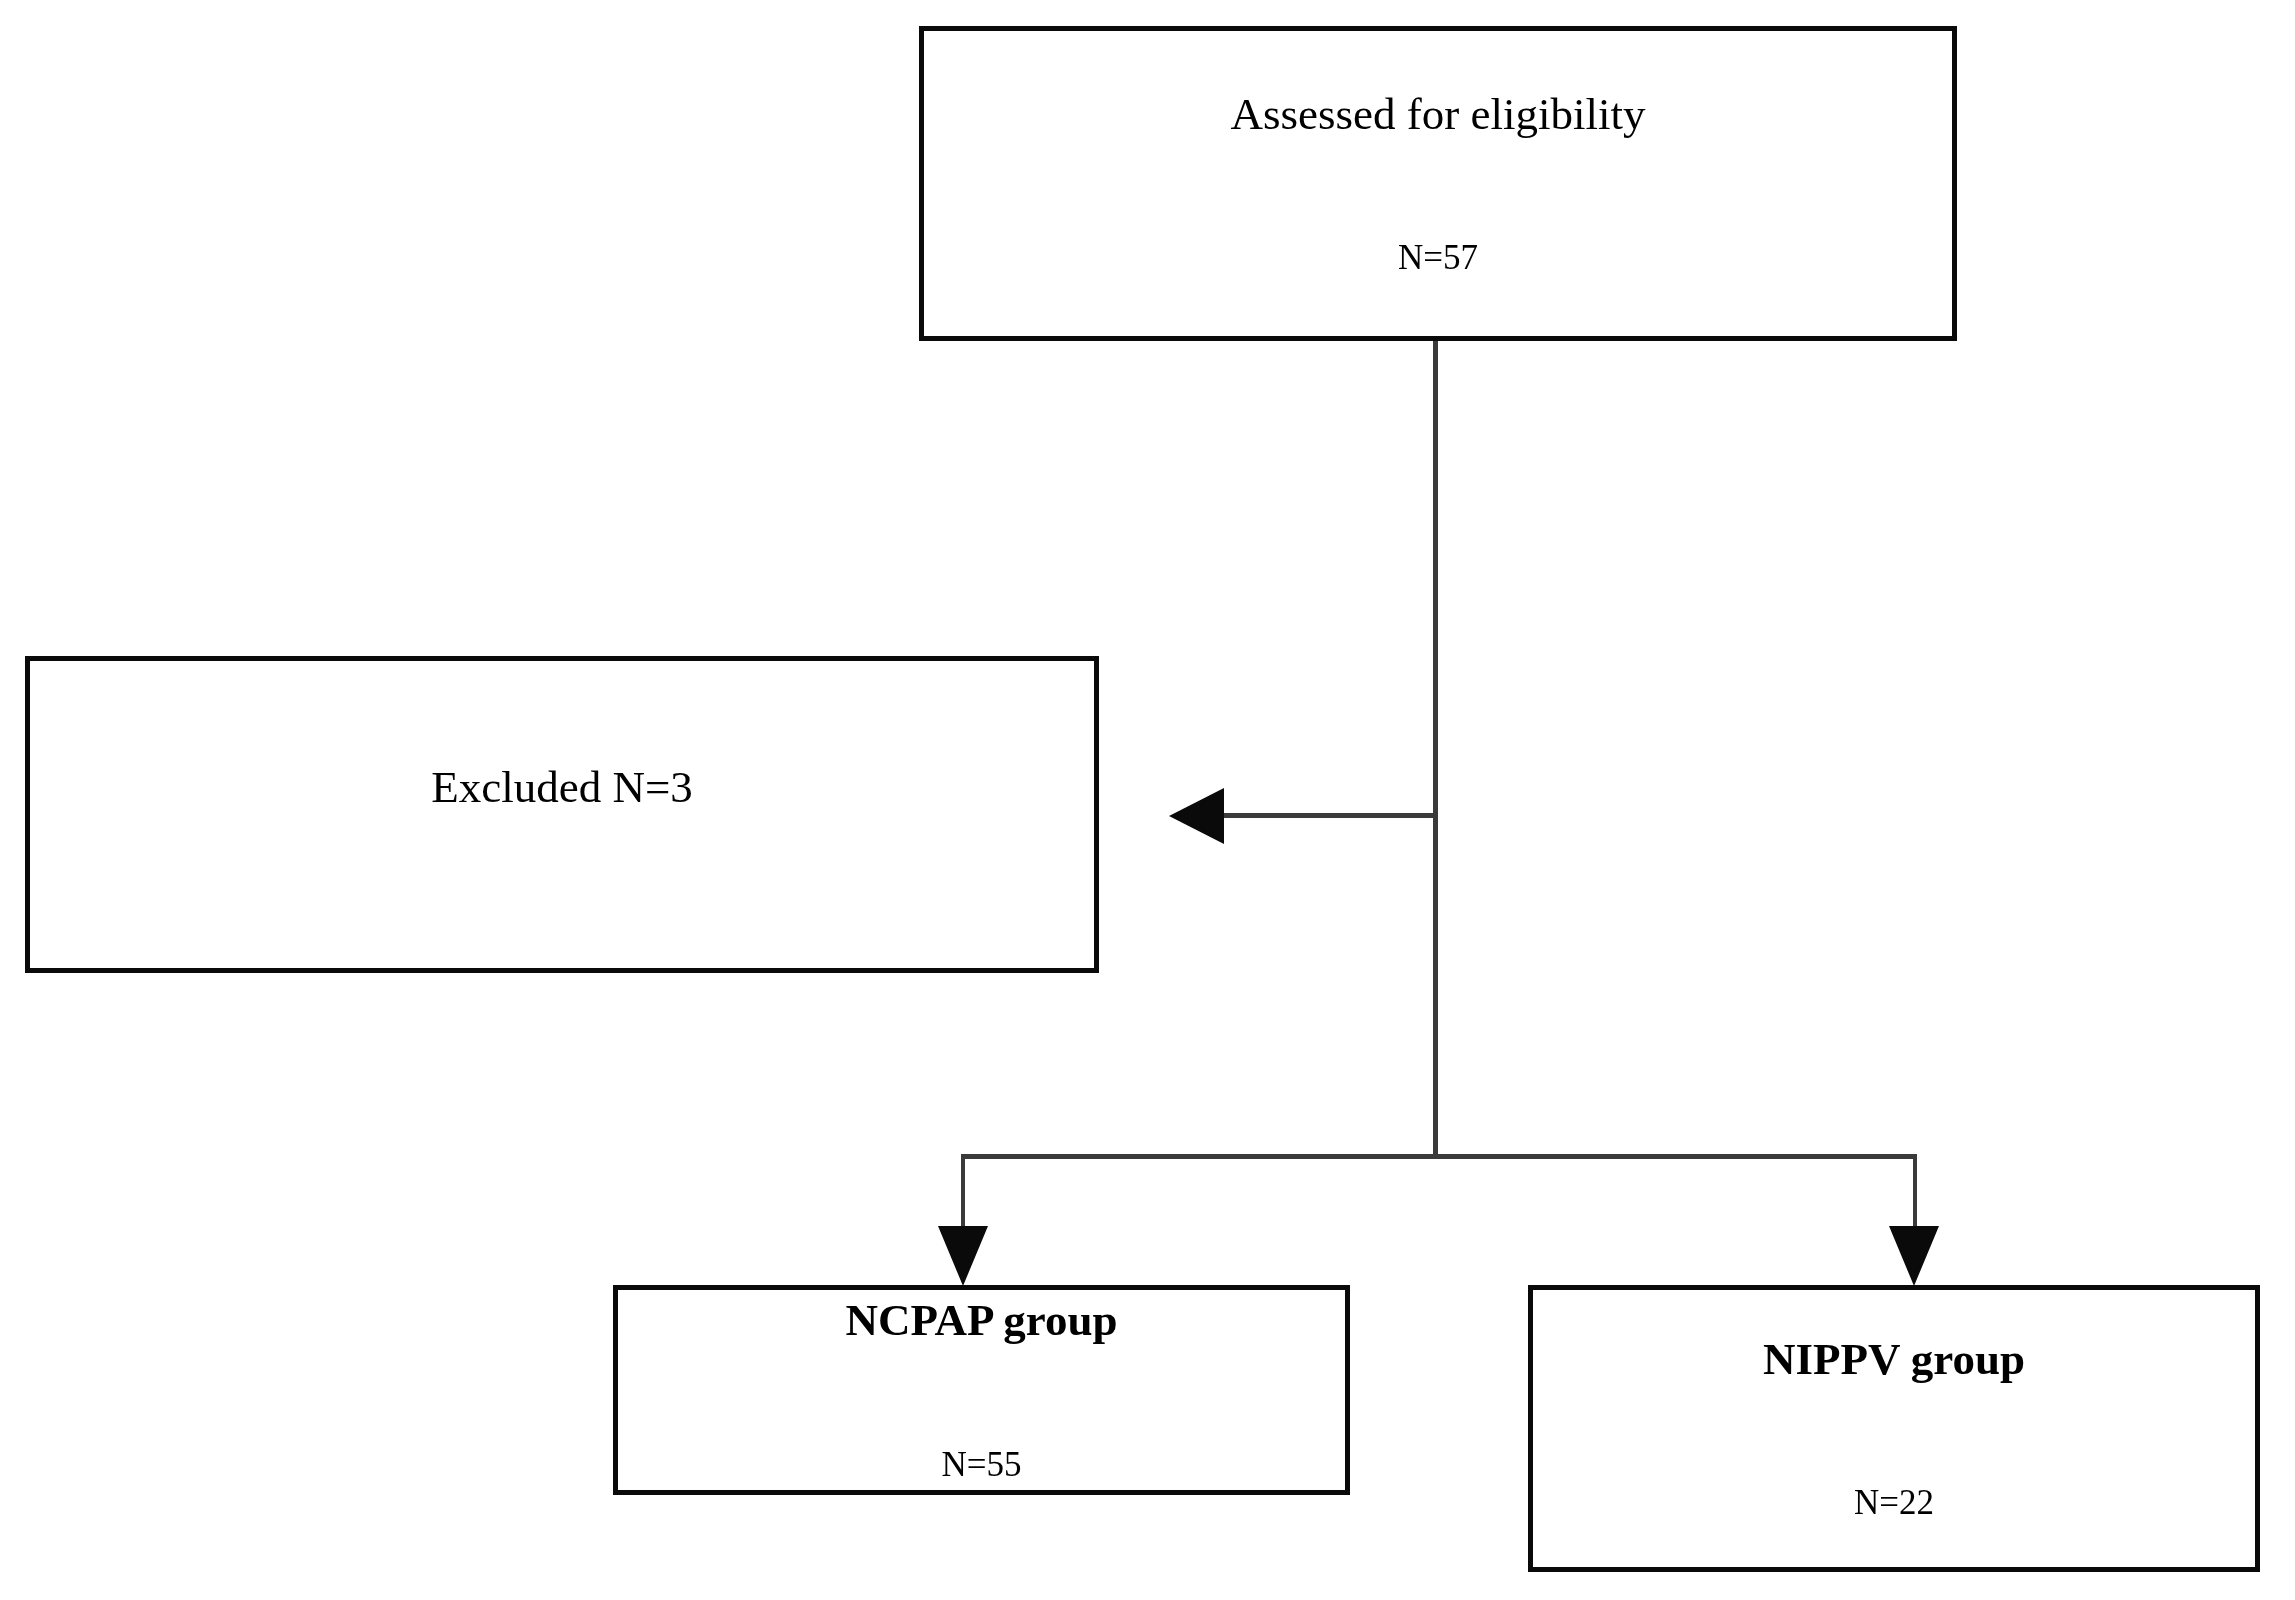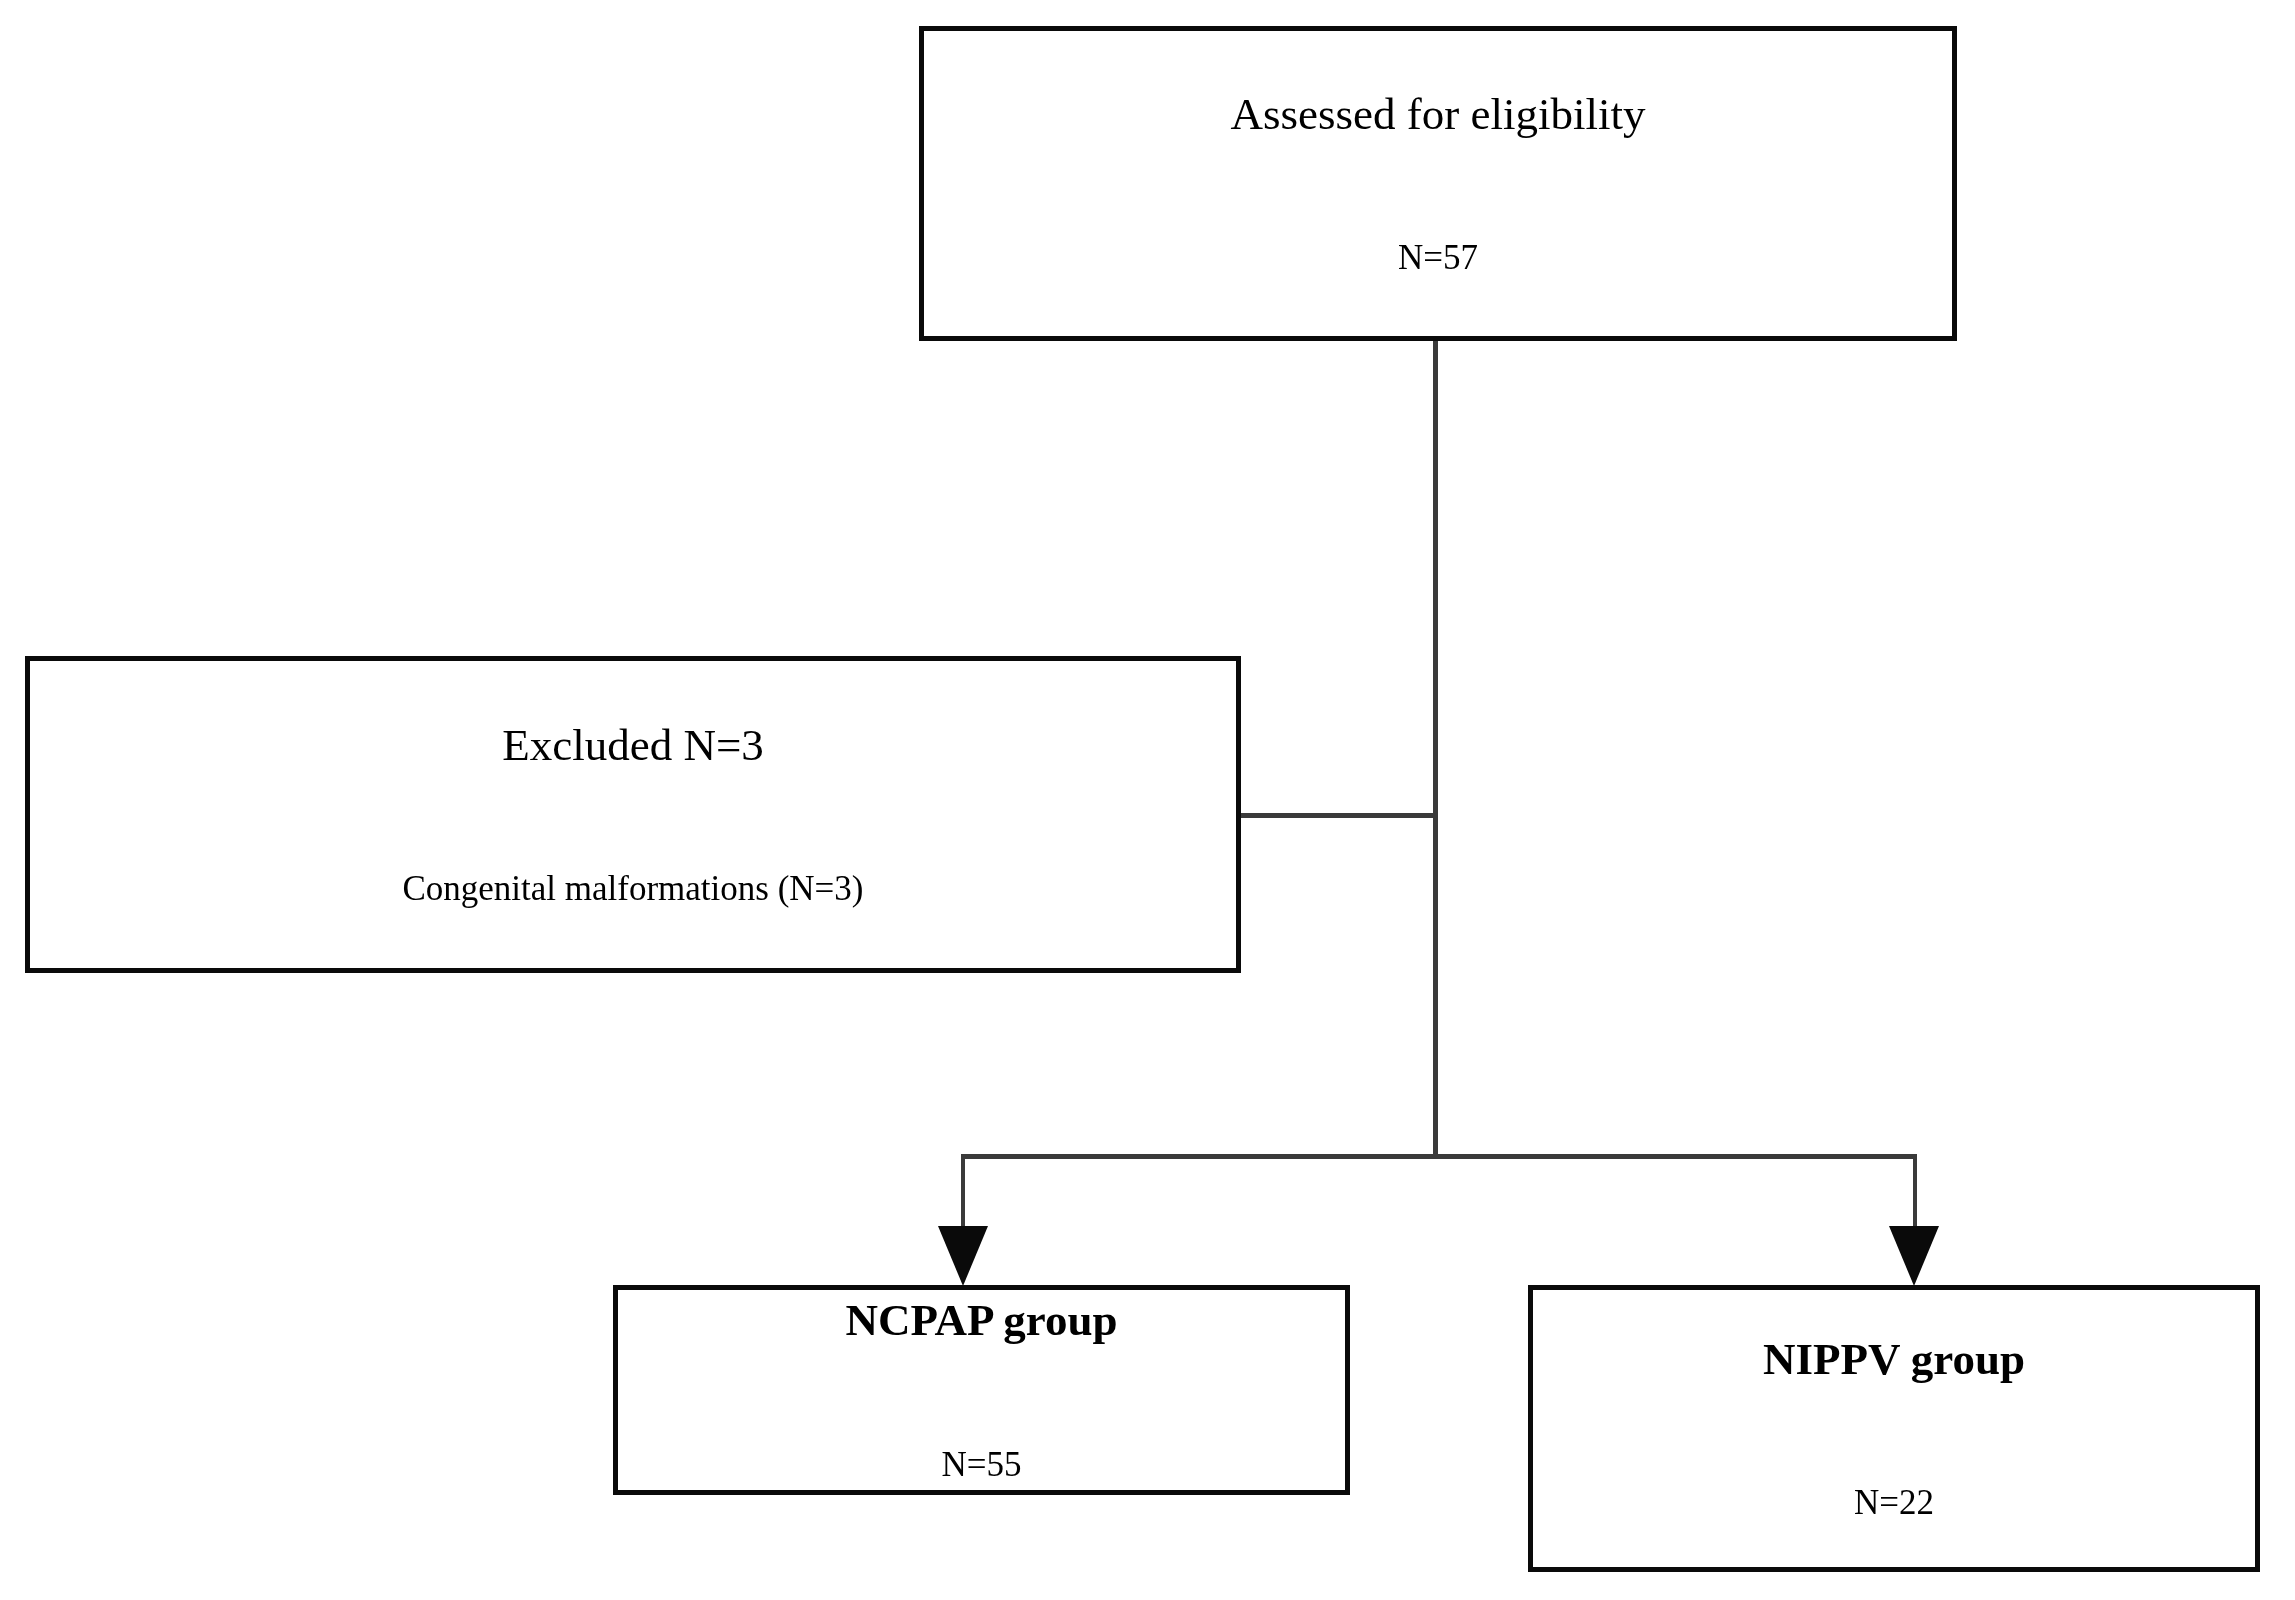--- a/index.html
+++ b/index.html
@@ -77,23 +77,22 @@
   <div class="node" style="left:919px; top:26px; width:1038px; height:315px;">
     <div class="line primary gap-top">Assessed for eligibility</div>
     <div class="line secondary">N=57</div>
   </div>
 
   <div class="vline" style="left:1433px; top:341px; width:5.1px; height:817px;"></div>
 
   <div class="hline" style="left:1185px; top:813px; width:250px; height:5.1px;"></div>
   <div class="arrow-left" style="left:1169px; top:788px;"></div>
 
-  <div class="node" style="left:25px; top:656px; width:1216px; height:317px;">
+  <div class="node" style="left:25px; top:656px; width:1074px; height:317px;">
     <div class="line primary gap-top">Excluded N=3</div>
-    <div class="line secondary">Congenital malformations (N=3)</div>
   </div>
 
   <div class="hline" style="left:961px; top:1154px; width:956px; height:5.1px;"></div>
 
   <div class="vline" style="left:961px; top:1154px; width:4.4px; height:77px;"></div>
   <div class="arrow-down" style="left:938px; top:1226px;"></div>
 
   <div class="vline" style="left:1913px; top:1154px; width:4.4px; height:77px;"></div>
   <div class="arrow-down" style="left:1889px; top:1226px;"></div>
 

